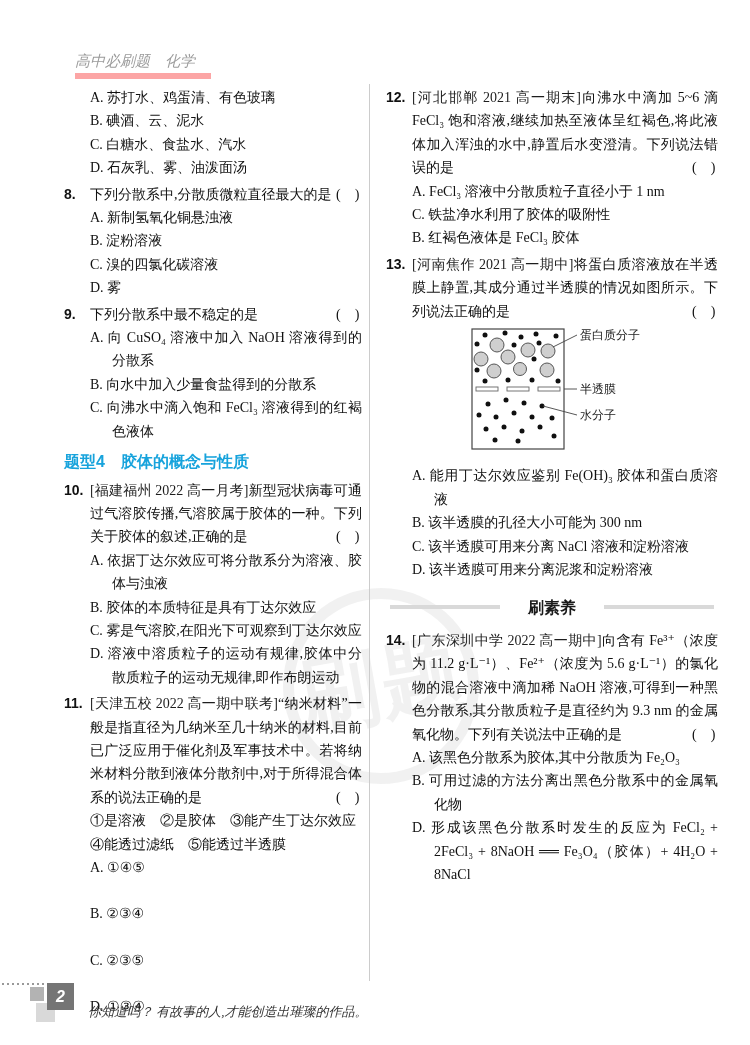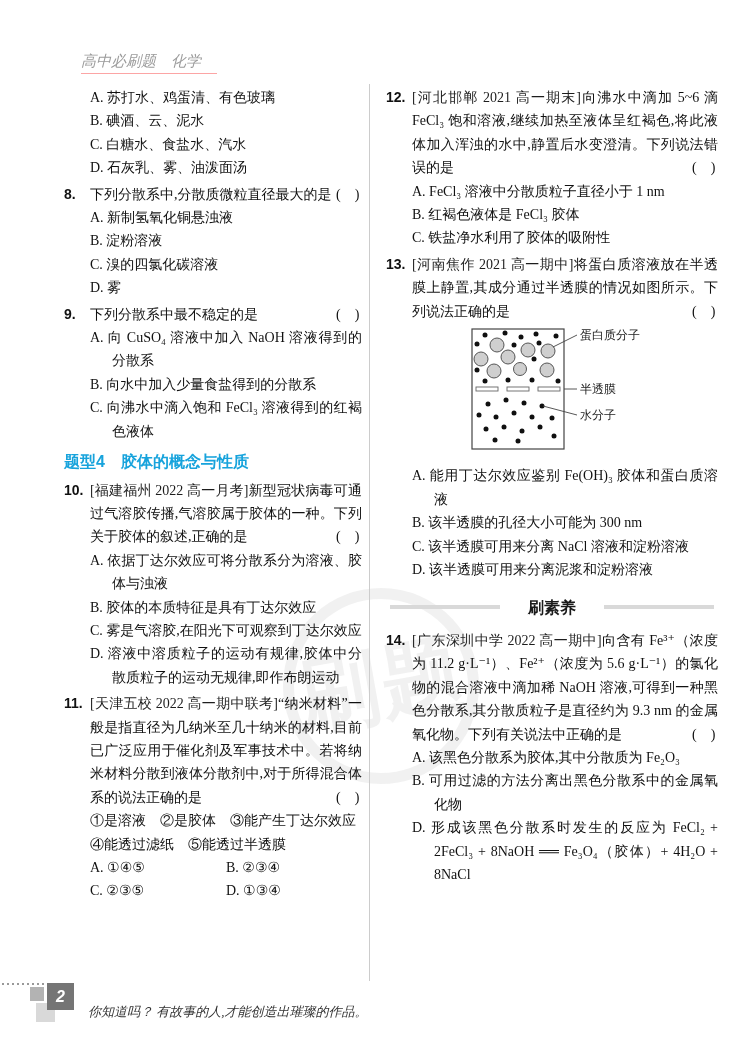--- a/index.html
+++ b/index.html
@@ -4,23 +4,23 @@
 <style>
   * { margin:0; padding:0; box-sizing:border-box; }
   html,body { background:#ffffff; }
   body {
     width:750px; height:1045px; position:relative; overflow:hidden;
     font-family:"Liberation Serif","DejaVu Serif",serif;
     color:#111;
   }
   
   .page-header {
-    position:absolute; top:52px; left:81px;
+    position:absolute; top:52px; left:75px;
     font-style:italic; font-size:15px; color:#9b9b9b;
-    border-bottom:1px solid #fca5a5; padding:0 16px 2px 0;
+    border-bottom:6px solid #fca5a5; padding:0 16px 2px 0;
   }
   
   .watermark {
     position:absolute; left:283px; top:588px; width:196px; height:196px;
     border:11px solid rgba(120,120,120,0.10); border-radius:50%;
     display:flex; align-items:center; justify-content:center;
     transform:rotate(-10deg); pointer-events:none;
   }
   .watermark span {
     font-family:"Liberation Sans",sans-serif; font-weight:bold;
@@ -34,21 +34,21 @@
   .q { padding-left:26px; margin-bottom:3px; }
   .stem { text-indent:-26px; }
   .qnum {
     display:inline-block; width:26px; text-indent:0;
     font-family:"Liberation Sans",sans-serif; font-weight:bold; font-size:14px;
   }
   .src { color:#1d1d1d; }
   .opt { padding-left:22px; text-indent:-22px; }
   .paren { float:right; }
   .sub-line { }
-  .opt-grid { display:grid; grid-template-columns:1fr 1fr; }
+  .opt-grid { display:grid; grid-template-columns:1fr;gap:23px; }
   .topic-heading {
     color:#17a3dc; font-weight:bold; font-size:16px;
     font-family:"Liberation Sans",sans-serif;
     margin:7px 0 5px 0;
   }
   .section-header { display:flex; align-items:center; gap:28px; margin:14px 4px 10px 4px; }
   .section-header .bar { flex:1; height:4px; background:#d9d9d9; }
   .section-header .txt { font-weight:bold; font-size:16px; font-family:"Liberation Sans",sans-serif; color:#1a1a1a; }
   
   .diagram { margin:3px 0 4px 52px; }
@@ -140,22 +140,22 @@
 
 </div>
 
 <div class="col col-right">
 
   <div class="q">
     <p class="stem">
       <span class="qnum">12.</span><span class="src">[河北邯郸 2021 高一期末]</span><span>向沸水中滴加 5~6 滴 FeCl₃ 饱和溶液,继续加热至液体呈红褐色,将此液体加入浑浊的水中,静置后水变澄清。下列说法错误的是</span><span class="paren">(　)</span>
     </p>
     <p class="opt">A. FeCl₃ 溶液中分散质粒子直径小于 1 nm</p>
+    <p class="opt">C. 铁盐净水利用了胶体的吸附性</p>
     <p class="opt">B. 红褐色液体是 FeCl₃ 胶体</p>
-    <p class="opt">C. 铁盐净水利用了胶体的吸附性</p>
   </div>
 
   <div class="q">
     <p class="stem">
       <span class="qnum">13.</span><span class="src">[河南焦作 2021 高一期中]</span><span>将蛋白质溶液放在半透膜上静置,其成分通过半透膜的情况如图所示。下列说法正确的是</span><span class="paren">(　)</span>
     </p>
 
     <div class="diagram">
       <svg width="255" height="127" viewBox="0 0 255 127">
         <rect class="dbox" x="8" y="3" width="92" height="120"></rect>

